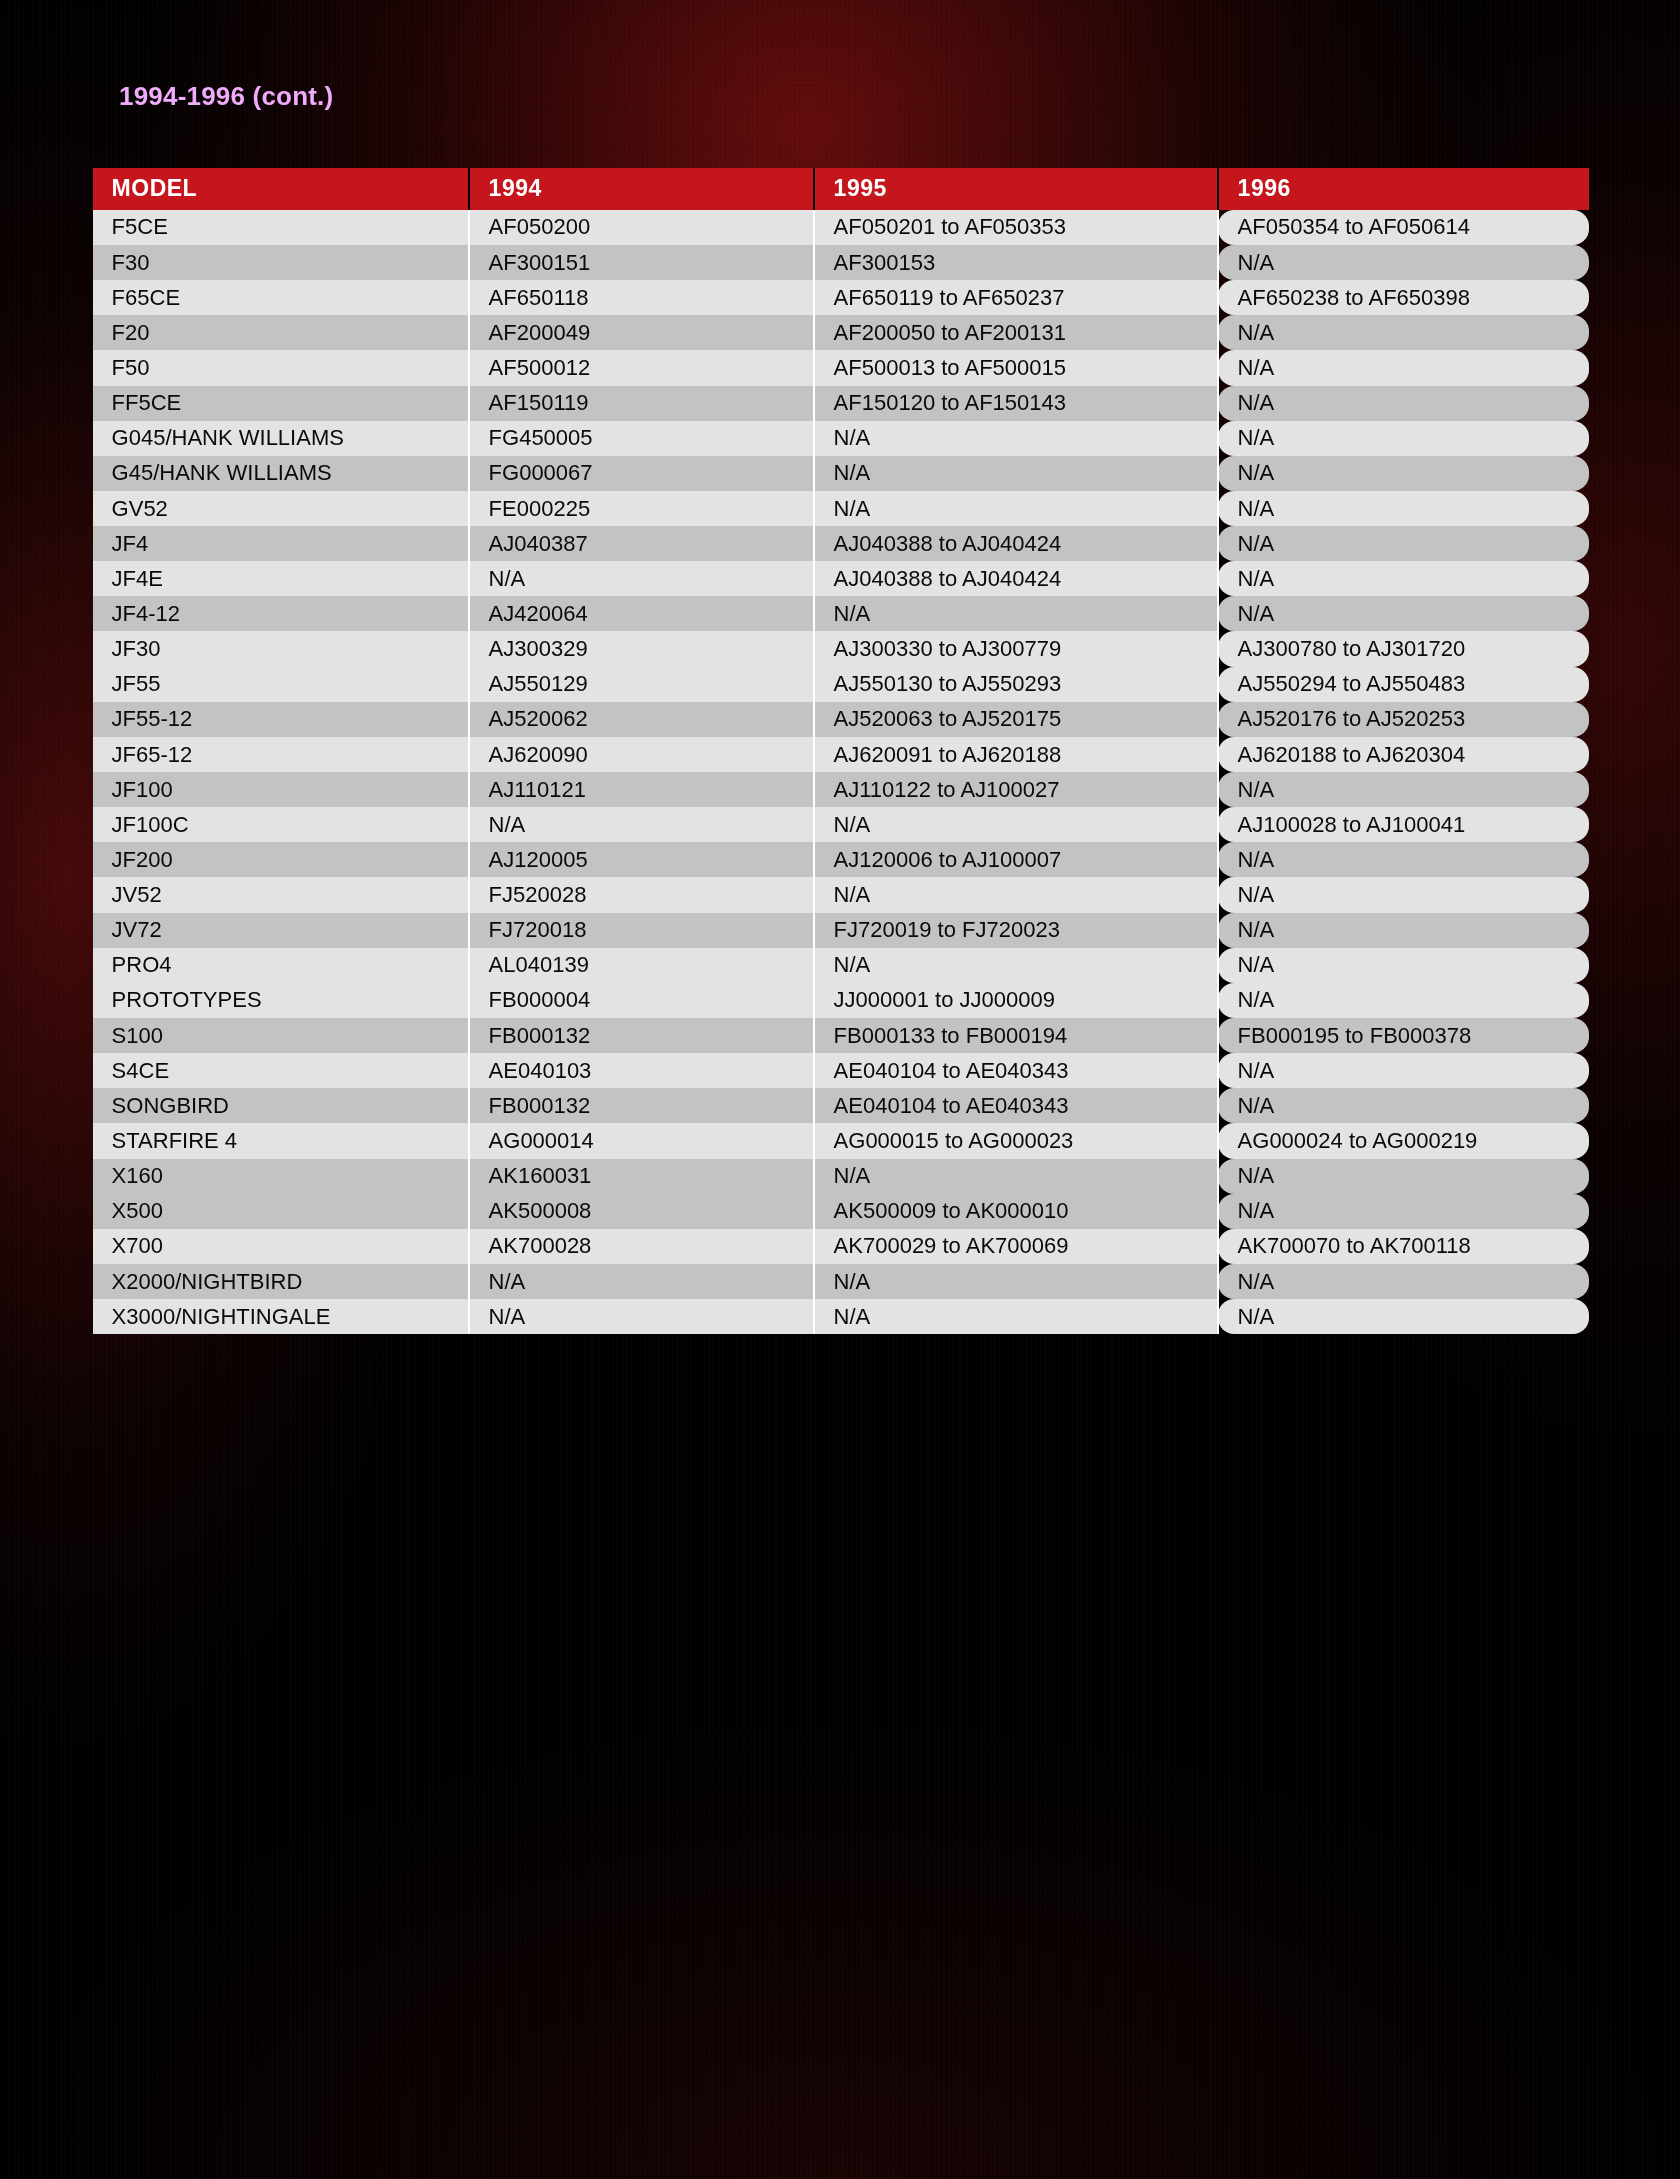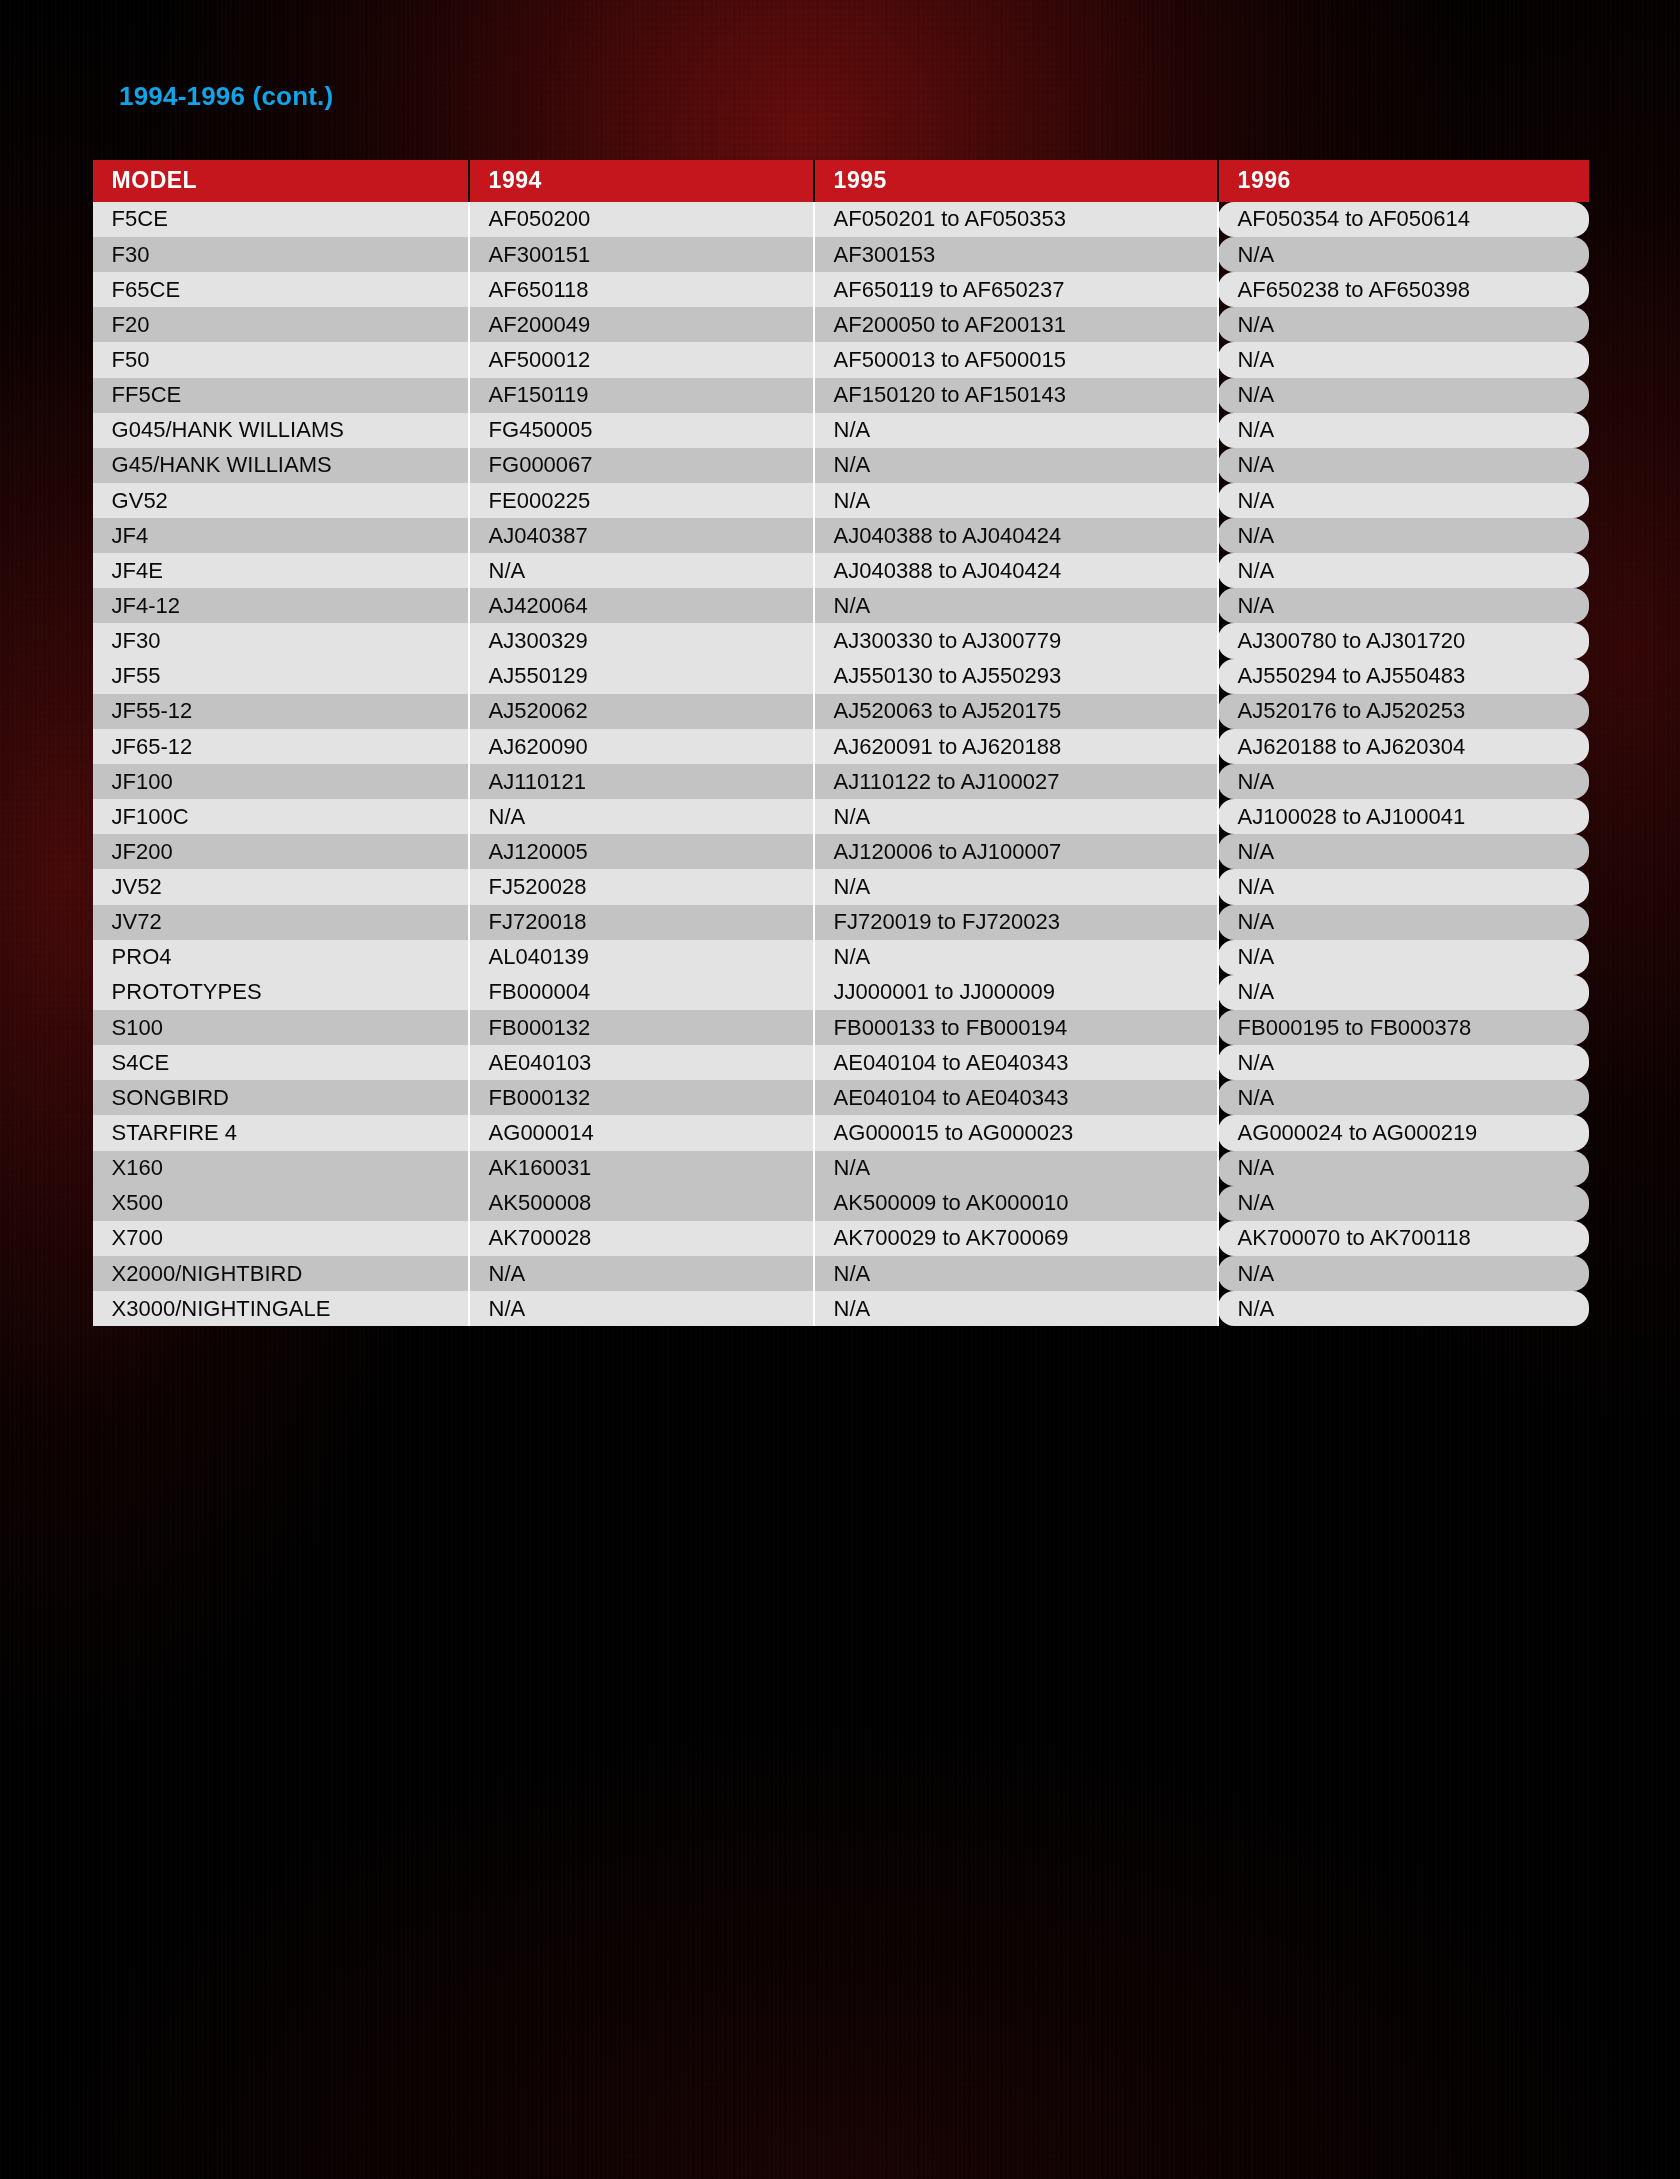--- a/index.html
+++ b/index.html
@@ -34,29 +34,29 @@
     pointer-events: none;
   }
   .page {
     position: absolute;
     inset: 0;
   }
   .page-heading {
     position: absolute;
     left: 119px;
     top: 81px;
-    color: #0ea5e9;
+    color: #f0abfc;
     font-size: 26px;
     font-weight: bold;
     letter-spacing: 0.2px;
   }
   .table-wrap {
     position: absolute;
     left: 93px;
-    top: 160px;
+    top: 168px;
     width: 1496px;
   }
   table.serial-table {
     border-collapse: collapse;
     width: 1496px;
     table-layout: fixed;
   }
   table.serial-table col.c-model { width: 376px; }
   table.serial-table col.c-1994 { width: 345px; }
   table.serial-table col.c-1995 { width: 404px; }

